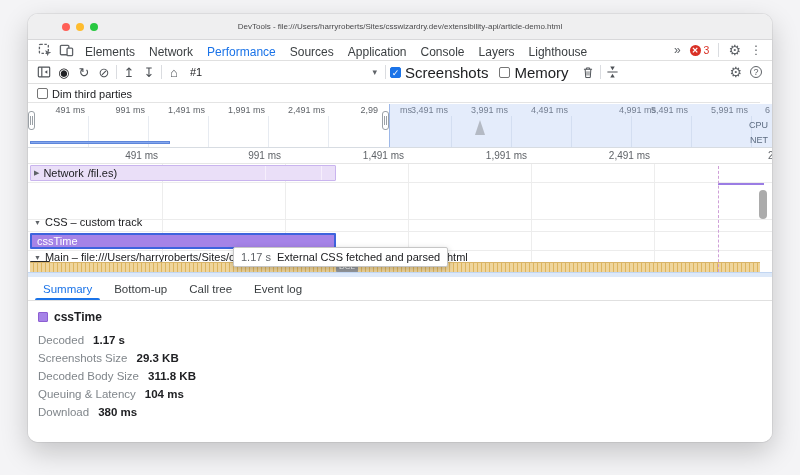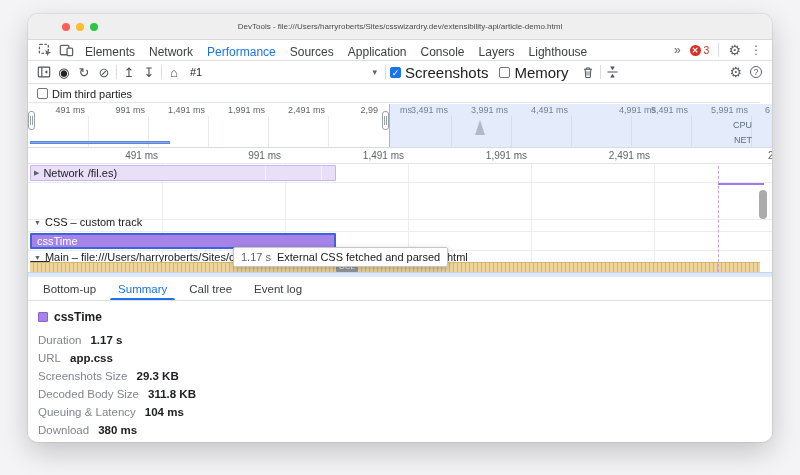--- a/index.html
+++ b/index.html
@@ -47,21 +47,21 @@
 
   
   .dimrow { position:absolute; left:0; top:71px; right:12px; height:18px; display:flex; align-items:center; padding:0 9px; border-bottom:1px solid #e4e4e4; background:#fff; }
   .dimrow .chklabel { font-size:11px; }
 
   
   .overview { position:absolute; left:0; top:90px; right:0; height:44px; background:#fff; border-bottom:1px solid #d7dce2; overflow:hidden; }
   .ov-lab { position:absolute; top:1px; font-size:9px; color:#5f6368; white-space:nowrap; }
   .ov-line { position:absolute; top:12px; bottom:0; width:1px; background:#e7ebf1; }
   .curtain { position:absolute; left:361px; right:0; top:0; bottom:0; background:rgba(164,193,242,.30); border-left:1px solid #9db8e8; }
-  .ovlabel { position:absolute; right:20px; font-size:9px; color:#5c6b80; }
+  .ovlabel { position:absolute; right:4px; font-size:9px; color:#5c6b80; }
   .cpu-bump { position:absolute; left:444px; top:16px; width:14px; height:15px; background:#b4bac4; clip-path:polygon(50% 0,86% 100%,14% 100%); border-radius:2px; }
   .netbar { position:absolute; left:2px; top:37px; width:140px; height:3px; background:#84a7ee; border:1px solid #5e86da; }
   .handle { position:absolute; top:7px; width:7px; height:19px; background:#fff; border:1px solid #9aa0a6; border-radius:3px; display:flex; align-items:center; justify-content:center; gap:1.5px; }
   .handle i { display:block; width:1px; height:9px; background:#9aa0a6; }
 
   
   .ruler { position:absolute; left:0; top:134px; right:0; height:16px; background:#fff; border-bottom:1px solid #e6e6e6; overflow:hidden; }
   .rl-lab { position:absolute; top:2px; font-size:10px; color:#5f6368; white-space:nowrap; }
 
   
@@ -314,39 +314,35 @@
 
     <div class="tooltip">
       <span class="dur">1.17 s</span>
       <span class="txt">External CSS fetched and parsed</span>
     </div>
   </div>
 
   <div class="bluestrip"></div>
 
   <div class="btabs" id="bottom-tabs">
+      <div class="btab active">Summary</div>
       <div class="btab">Bottom-up</div>
-      <div class="btab active">Summary</div>
       <div class="btab">Call tree</div>
       <div class="btab">Event log</div>
     </div>
 
   <div class="summary">
     <div class="legend">
       <span class="swatch"></span>
       <span class="legend-label">cssTime</span>
     </div>
     <div id="sum-rows">
         <div class="sum-row">
-          <div class="sum-lbl" style="display: inline-block;">Duration</div>
+          <div class="sum-lbl" style="display: inline-block;">Decoded</div>
           <div class="sum-val" style="display: inline-block;">1.17 s</div>
-        </div>
-        <div class="sum-row">
-          <div class="sum-lbl" style="display: inline-block;">URL</div>
-          <div class="sum-val" style="display: inline-block;">app.css</div>
         </div>
         <div class="sum-row">
           <div class="sum-lbl" style="display: inline-block;">Screenshots Size</div>
           <div class="sum-val" style="display: inline-block;">29.3 KB</div>
         </div>
         <div class="sum-row">
           <div class="sum-lbl" style="display: inline-block;">Decoded Body Size</div>
           <div class="sum-val" style="display: inline-block;">311.8 KB</div>
         </div>
         <div class="sum-row">

